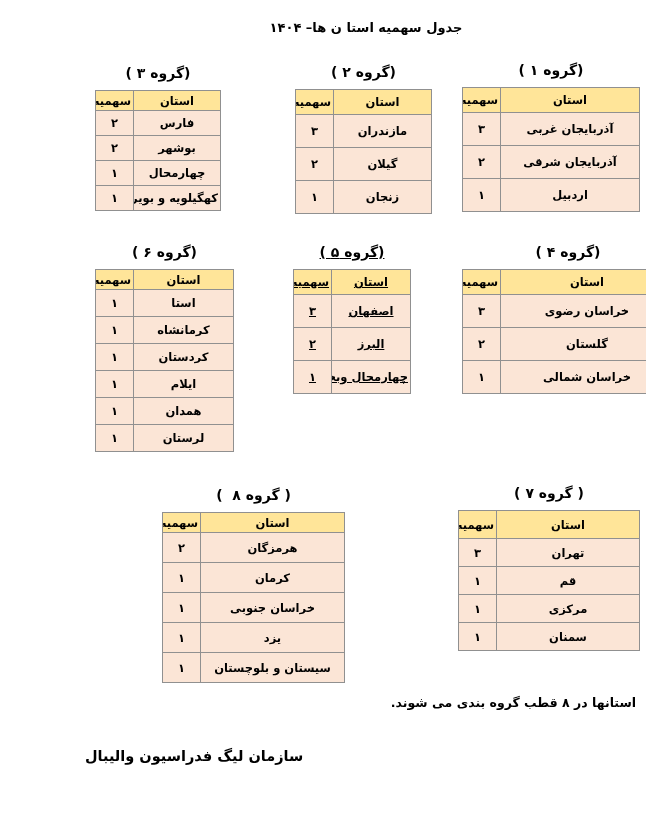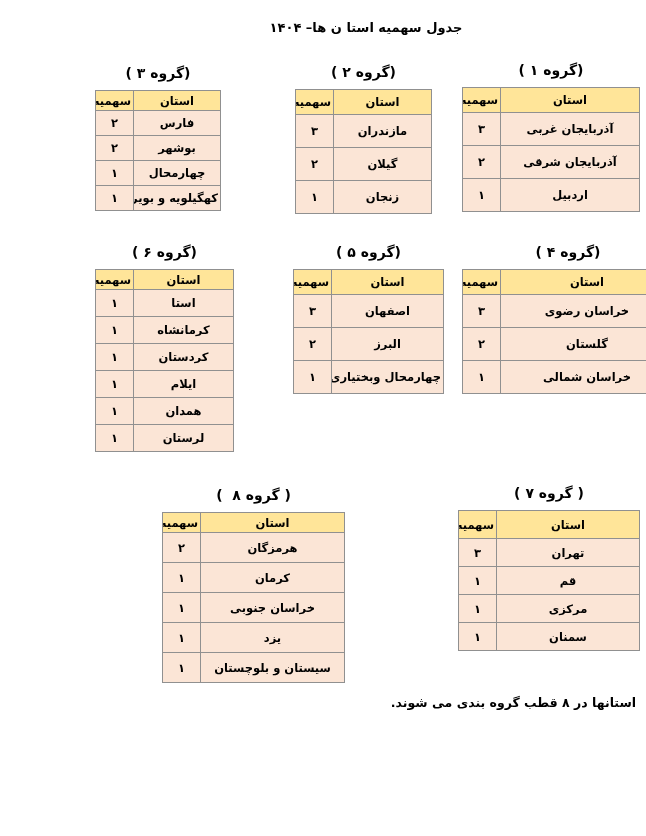--- a/index.html
+++ b/index.html
@@ -56,21 +56,21 @@
   .t-std th { height: 24px; }  .t-std td { height: 32px; }
   .t-c3  th { height: 19px; }  .t-c3  td { height: 24px; }
   .t-c6  th { height: 19px; }  .t-c6  td { height: 26px; }
   .t-c7  th { height: 27px; }  .t-c7  td { height: 27px; }
   .t-c8  th { height: 19px; }  .t-c8  td { height: 29px; }
 
   .g1 { left: 462px; top: 58px;  width: 178px; }
   .g2 { left: 295px; top: 60px;  width: 137px; }
   .g3 { left: 95px;  top: 61px;  width: 126px; }
   .g4 { left: 462px; top: 240px; width: 212px; }
-  .g5 { left: 293px; top: 240px; width: 151px; }
+  .g5 { left: 293px; top: 240px; width: 118px; text-decoration: underline; }
   .g6 { left: 95px;  top: 240px; width: 139px; }
   .g7 { left: 458px; top: 481px; width: 182px; }
   .g8 { left: 162px; top: 483px; width: 183px; }
 
   .note {
     position: absolute;
     top: 695px;
     right: 10px;
     font-weight: bold;
     font-size: 12.5px;
@@ -354,14 +354,15 @@
         </tr>
         <tr>
           <td>سیستان و بلوچستان</td>
           <td>۱</td>
         </tr>
       </tbody>
     </table>
   </div>
 
   <div class="note">استانها در ۸ قطب گروه بندی می شوند.</div>
+  <div class="org">سازمان لیگ فدراسیون والیبال</div>
 
 </div>
 
 </body></html>

